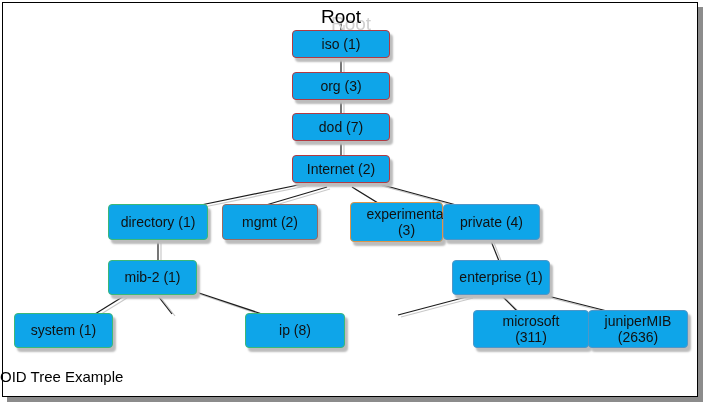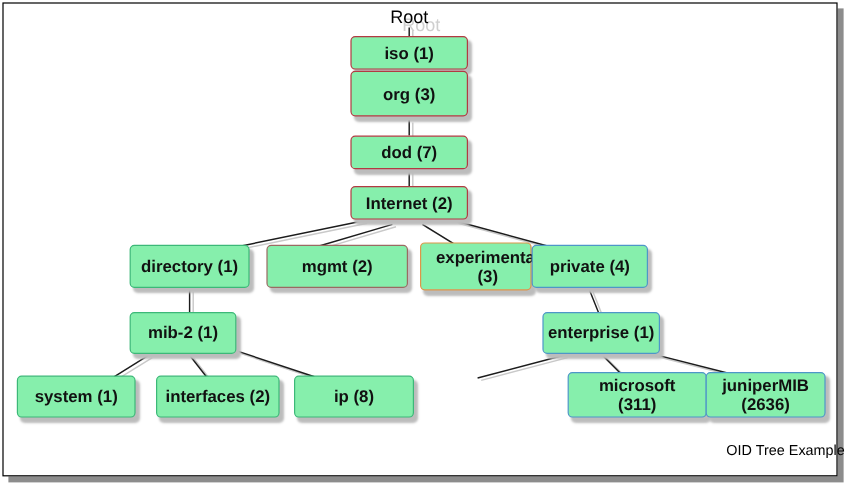--- a/index.html
+++ b/index.html
@@ -3,27 +3,27 @@
 <meta charset="utf-8">
 <style>
   html,body{margin:0;padding:0;background:#fff;}
   body{width:704px;height:403px;position:relative;overflow:hidden;
        font-family:"Liberation Sans","DejaVu Sans",sans-serif;color:#111;}
   .frame{position:absolute;left:2px;top:2px;width:694px;height:393px;
          border:1px solid #000;background:#fff;box-shadow:5px 5px 0 #8c8c8c;}
   .stage{position:absolute;left:0;top:0;width:704px;height:403px;}
   svg.edges{position:absolute;left:0;top:0;width:704px;height:403px;}
   .root-label{position:absolute;left:292px;top:6px;width:98px;text-align:center;
-              font-size:15px;color:#000;text-shadow:10px 7px 0 #cfcfcf;}
-  .node{position:absolute;background:#86efac;border:1.5px solid #888;border-radius:4px;
+              font-size:19px;color:#000;text-shadow:10px 7px 0 #cfcfcf;}
+  .node{position:absolute;background:#0ea5e9;border:1.5px solid #888;border-radius:4px;
         display:flex;align-items:center;justify-content:center;text-align:center;
         font-size:14px;line-height:1.15;white-space:pre-line;
-        box-shadow:3px 4px 2px #bcbcbc;box-sizing:border-box;font-weight:bold;}
-  .caption{position:absolute;left:0;top:368px;width:704px;text-align:right;
-           font-size:12px;color:#000;}
+        box-shadow:3px 4px 2px #bcbcbc;box-sizing:border-box;}
+  .caption{position:absolute;left:0;top:368px;width:704px;text-align:left;
+           font-size:15px;color:#000;}
 </style>
 </head>
 <body>
 
 <div class="frame"></div>
 
 <div class="stage">
   <svg class="edges" viewBox="0 0 704 403" xmlns="http://www.w3.org/2000/svg">
       <line x1="344" y1="25" x2="344" y2="33" stroke="#c9c9c9" stroke-width="1.2"></line>
       <line x1="341" y1="23" x2="341" y2="31" stroke="#1c1c1c" stroke-width="1.2"></line>
@@ -54,31 +54,30 @@
       <line x1="473" y1="298" x2="401" y2="317" stroke="#c9c9c9" stroke-width="1.2"></line>
       <line x1="470" y1="296" x2="398" y2="315" stroke="#1c1c1c" stroke-width="1.2"></line>
       <line x1="505" y1="298" x2="520" y2="313" stroke="#c9c9c9" stroke-width="1.2"></line>
       <line x1="502" y1="296" x2="517" y2="311" stroke="#1c1c1c" stroke-width="1.2"></line>
       <line x1="535" y1="294" x2="610" y2="313" stroke="#c9c9c9" stroke-width="1.2"></line>
       <line x1="532" y1="292" x2="607" y2="311" stroke="#1c1c1c" stroke-width="1.2"></line>
     </svg>
   <div class="root-label">Root</div>
 
   <div class="node" style="left: 292px; top: 30px; width: 98px; height: 28px; border-color: rgb(178, 58, 66);">iso (1)</div>
-    <div class="node" style="left: 292px; top: 59px; width: 98px; height: 38px; border-color: rgb(178, 58, 66);">org (3)</div>
+    <div class="node" style="left: 292px; top: 72px; width: 98px; height: 28px; border-color: rgb(178, 58, 66);">org (3)</div>
     <div class="node" style="left: 292px; top: 113px; width: 98px; height: 28px; border-color: rgb(178, 58, 66);">dod (7)</div>
     <div class="node" style="left: 292px; top: 155px; width: 98px; height: 28px; border-color: rgb(178, 58, 66);">Internet (2)</div>
     <div class="node" style="left: 108px; top: 204px; width: 100px; height: 36px; border-color: rgb(60, 184, 120);">directory (1)</div>
-    <div class="node" style="left: 222px; top: 204px; width: 118px; height: 36px; border-color: rgb(154, 106, 98);">mgmt (2)</div>
+    <div class="node" style="left: 222px; top: 204px; width: 96px; height: 36px; border-color: rgb(154, 106, 98);">mgmt (2)</div>
     <div class="node" style="left: 350px; top: 202px; width: 93px; height: 40px; border-color: rgb(222, 149, 73); padding-left: 20px;">experimental
 (3)</div>
     <div class="node" style="left: 443px; top: 204px; width: 97px; height: 36px; border-color: rgb(78, 150, 200);">private (4)</div>
     <div class="node" style="left: 108px; top: 260px; width: 89px; height: 35px; border-color: rgb(60, 184, 120);">mib-2 (1)</div>
     <div class="node" style="left: 452px; top: 260px; width: 98px; height: 35px; border-color: rgb(78, 150, 200);">enterprise (1)</div>
     <div class="node" style="left: 14px; top: 313px; width: 99px; height: 35px; border-color: rgb(60, 184, 120);">system (1)</div>
-    <div class="node" style="left: 130px; top: 313px; width: 103px; height: 35px; border-color: rgb(60, 184, 120);">interfaces (2)</div>
     <div class="node" style="left: 245px; top: 313px; width: 100px; height: 35px; border-color: rgb(60, 184, 120);">ip (8)</div>
     <div class="node" style="left: 473px; top: 310px; width: 116px; height: 38px; border-color: rgb(78, 150, 200);">microsoft
 (311)</div>
     <div class="node" style="left: 588px; top: 310px; width: 100px; height: 38px; border-color: rgb(78, 150, 200);">juniperMIB
 (2636)</div>
     <div class="caption">OID Tree Example</div>
 </div>
 
 </body></html>

